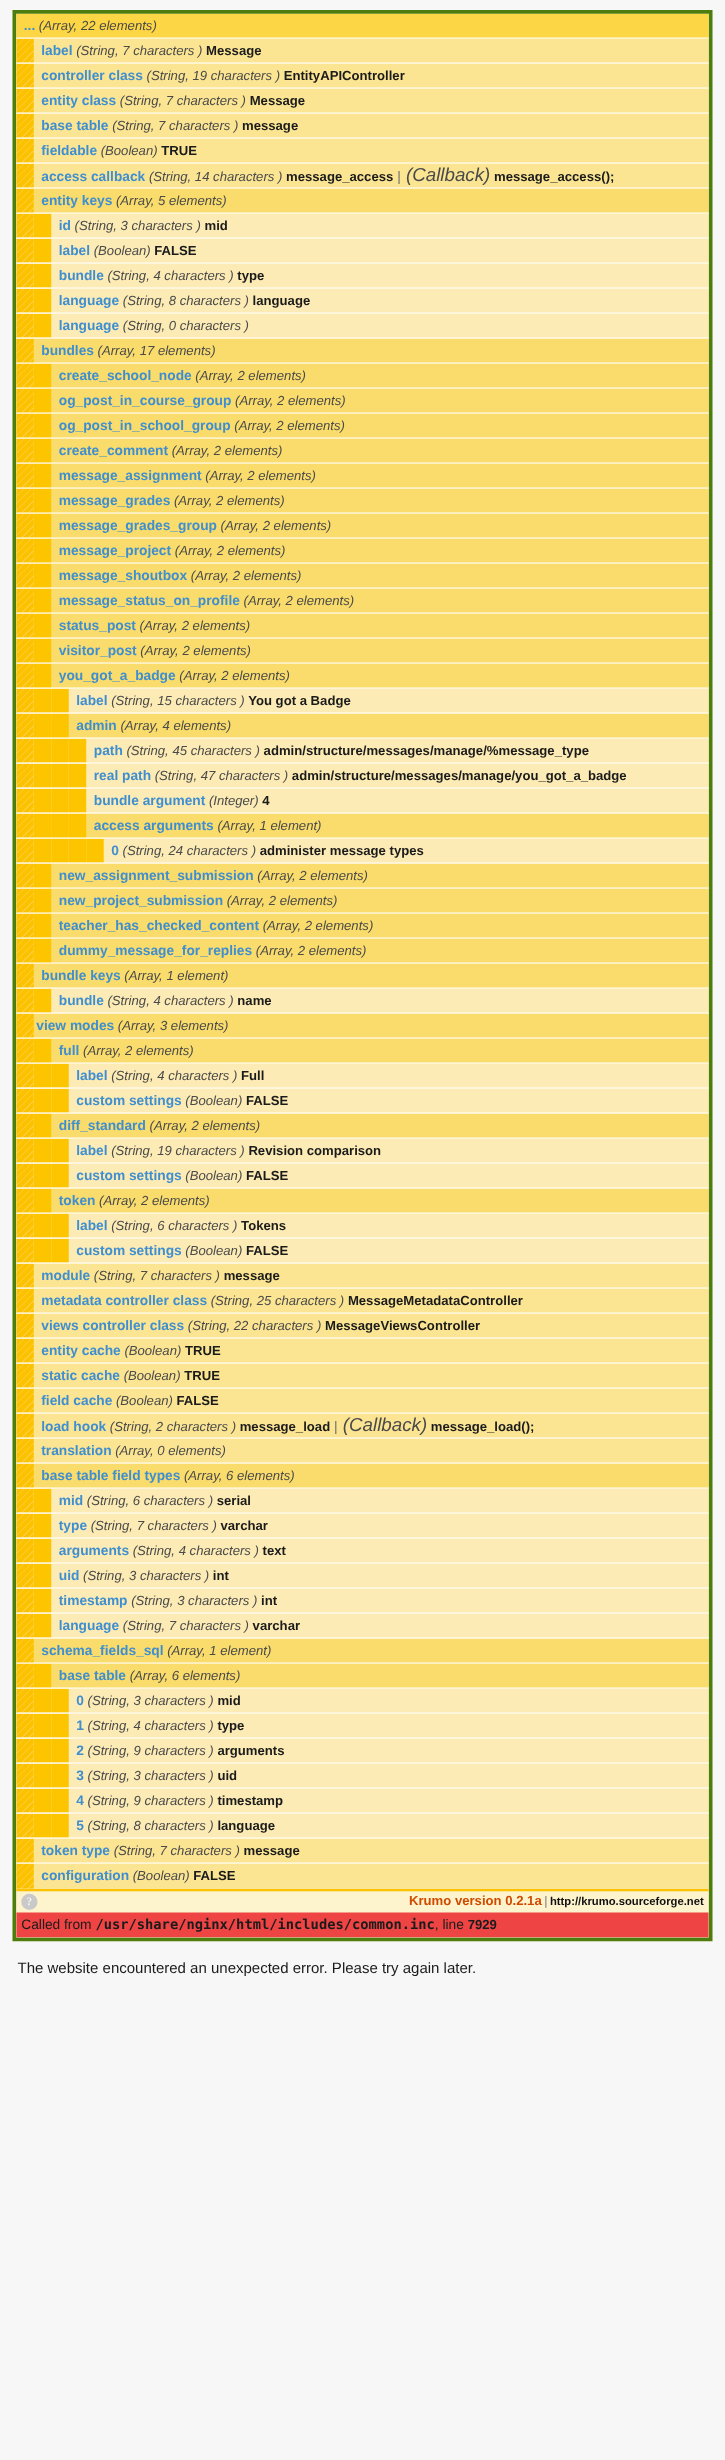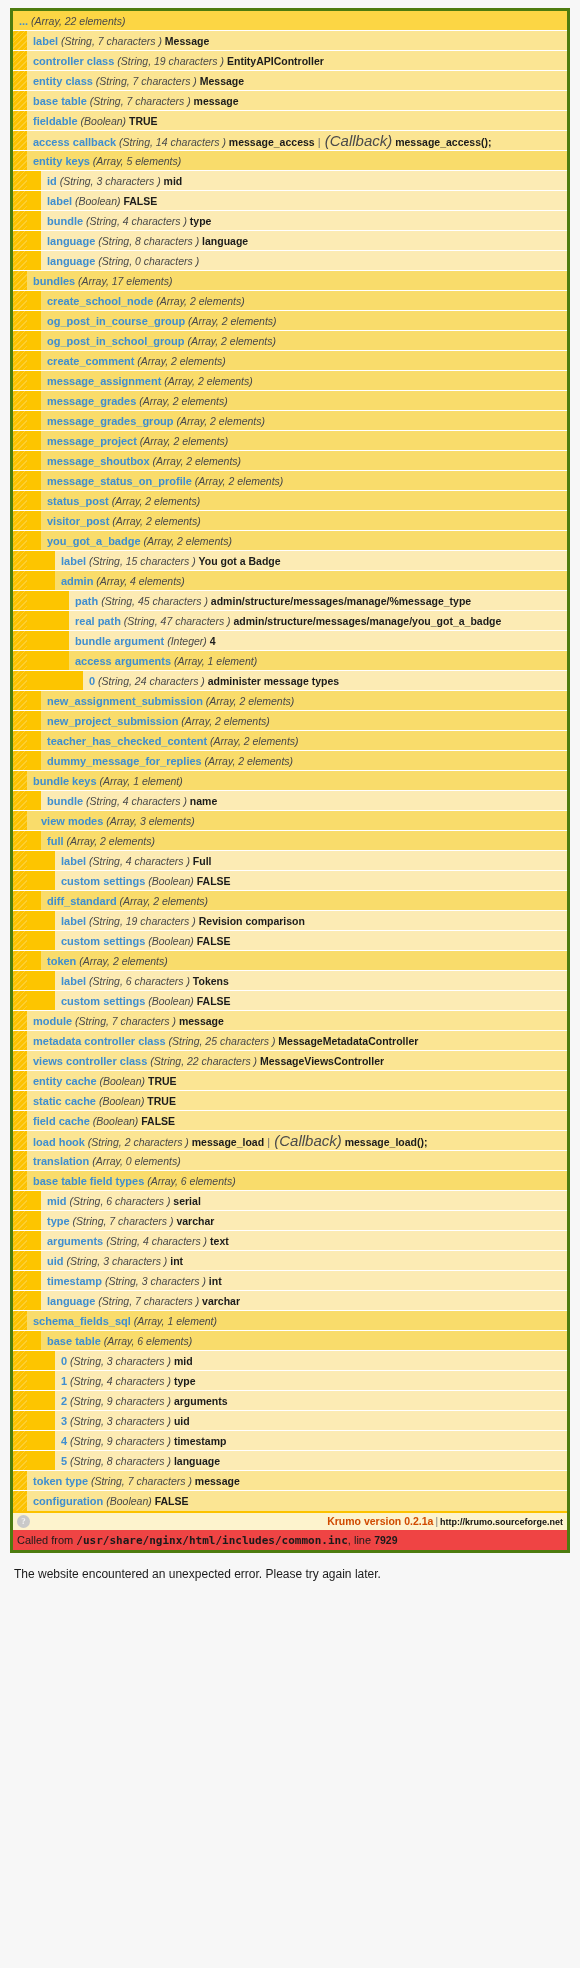--- a/index.html
+++ b/index.html
@@ -174,21 +174,21 @@
         <div class="row sh-c"><span class="guide" style="left: 0px;"></span><span class="guide plain" style="left: 14px;"></span><span class="guide plain" style="left: 28px;"></span><span class="guide plain" style="left: 42px;"></span><span class="txt" style="padding-left: 62px;"><span class="k">real path</span><span class="meta"> (String, 47 characters )</span><span class="val"> admin/structure/messages/manage/you_got_a_badge</span></span></div>
         <div class="row sh-c"><span class="guide" style="left: 0px;"></span><span class="guide plain" style="left: 14px;"></span><span class="guide plain" style="left: 28px;"></span><span class="guide plain" style="left: 42px;"></span><span class="txt" style="padding-left: 62px;"><span class="k">bundle argument</span><span class="meta"> (Integer)</span><span class="val"> 4</span></span></div>
         <div class="row sh-b"><span class="guide" style="left: 0px;"></span><span class="guide plain" style="left: 14px;"></span><span class="guide plain" style="left: 28px;"></span><span class="guide plain" style="left: 42px;"></span><span class="txt" style="padding-left: 62px;"><span class="k">access arguments</span><span class="meta"> (Array, 1 element)</span></span></div>
         <div class="row sh-c"><span class="guide" style="left: 0px;"></span><span class="guide plain" style="left: 14px;"></span><span class="guide plain" style="left: 28px;"></span><span class="guide plain" style="left: 42px;"></span><span class="guide plain" style="left: 56px;"></span><span class="txt" style="padding-left: 76px;"><span class="k">0</span><span class="meta"> (String, 24 characters )</span><span class="val"> administer message types</span></span></div>
         <div class="row sh-b"><span class="guide" style="left: 0px;"></span><span class="guide plain" style="left: 14px;"></span><span class="txt" style="padding-left: 34px;"><span class="k">new_assignment_submission</span><span class="meta"> (Array, 2 elements)</span></span></div>
         <div class="row sh-b"><span class="guide" style="left: 0px;"></span><span class="guide plain" style="left: 14px;"></span><span class="txt" style="padding-left: 34px;"><span class="k">new_project_submission</span><span class="meta"> (Array, 2 elements)</span></span></div>
         <div class="row sh-b"><span class="guide" style="left: 0px;"></span><span class="guide plain" style="left: 14px;"></span><span class="txt" style="padding-left: 34px;"><span class="k">teacher_has_checked_content</span><span class="meta"> (Array, 2 elements)</span></span></div>
         <div class="row sh-b"><span class="guide" style="left: 0px;"></span><span class="guide plain" style="left: 14px;"></span><span class="txt" style="padding-left: 34px;"><span class="k">dummy_message_for_replies</span><span class="meta"> (Array, 2 elements)</span></span></div>
         <div class="row sh-b"><span class="guide" style="left: 0px;"></span><span class="txt" style="padding-left: 20px;"><span class="k">bundle keys</span><span class="meta"> (Array, 1 element)</span></span></div>
         <div class="row sh-c"><span class="guide" style="left: 0px;"></span><span class="guide plain" style="left: 14px;"></span><span class="txt" style="padding-left: 34px;"><span class="k">bundle</span><span class="meta"> (String, 4 characters )</span><span class="val"> name</span></span></div>
-        <div class="row sh-b"><span class="guide" style="left: 0px;"></span><span class="txt" style="padding-left: 28px;"><span class="k">view modes</span><span class="meta"> (Array, 3 elements)</span></span></div>
+        <div class="row sh-b"><span class="guide" style="left: 0px;"></span><span class="txt" style="padding-left: 16px;"><span class="k">view modes</span><span class="meta"> (Array, 3 elements)</span></span></div>
         <div class="row sh-b"><span class="guide" style="left: 0px;"></span><span class="guide plain" style="left: 14px;"></span><span class="txt" style="padding-left: 34px;"><span class="k">full</span><span class="meta"> (Array, 2 elements)</span></span></div>
         <div class="row sh-c"><span class="guide" style="left: 0px;"></span><span class="guide plain" style="left: 14px;"></span><span class="guide plain" style="left: 28px;"></span><span class="txt" style="padding-left: 48px;"><span class="k">label</span><span class="meta"> (String, 4 characters )</span><span class="val"> Full</span></span></div>
         <div class="row sh-c"><span class="guide" style="left: 0px;"></span><span class="guide plain" style="left: 14px;"></span><span class="guide plain" style="left: 28px;"></span><span class="txt" style="padding-left: 48px;"><span class="k">custom settings</span><span class="meta"> (Boolean)</span><span class="val"> FALSE</span></span></div>
         <div class="row sh-b"><span class="guide" style="left: 0px;"></span><span class="guide plain" style="left: 14px;"></span><span class="txt" style="padding-left: 34px;"><span class="k">diff_standard</span><span class="meta"> (Array, 2 elements)</span></span></div>
         <div class="row sh-c"><span class="guide" style="left: 0px;"></span><span class="guide plain" style="left: 14px;"></span><span class="guide plain" style="left: 28px;"></span><span class="txt" style="padding-left: 48px;"><span class="k">label</span><span class="meta"> (String, 19 characters )</span><span class="val"> Revision comparison</span></span></div>
         <div class="row sh-c"><span class="guide" style="left: 0px;"></span><span class="guide plain" style="left: 14px;"></span><span class="guide plain" style="left: 28px;"></span><span class="txt" style="padding-left: 48px;"><span class="k">custom settings</span><span class="meta"> (Boolean)</span><span class="val"> FALSE</span></span></div>
         <div class="row sh-b"><span class="guide" style="left: 0px;"></span><span class="guide plain" style="left: 14px;"></span><span class="txt" style="padding-left: 34px;"><span class="k">token</span><span class="meta"> (Array, 2 elements)</span></span></div>
         <div class="row sh-c"><span class="guide" style="left: 0px;"></span><span class="guide plain" style="left: 14px;"></span><span class="guide plain" style="left: 28px;"></span><span class="txt" style="padding-left: 48px;"><span class="k">label</span><span class="meta"> (String, 6 characters )</span><span class="val"> Tokens</span></span></div>
         <div class="row sh-c"><span class="guide" style="left: 0px;"></span><span class="guide plain" style="left: 14px;"></span><span class="guide plain" style="left: 28px;"></span><span class="txt" style="padding-left: 48px;"><span class="k">custom settings</span><span class="meta"> (Boolean)</span><span class="val"> FALSE</span></span></div>
         <div class="row sh-a"><span class="guide" style="left: 0px;"></span><span class="txt" style="padding-left: 20px;"><span class="k">module</span><span class="meta"> (String, 7 characters )</span><span class="val"> message</span></span></div>

